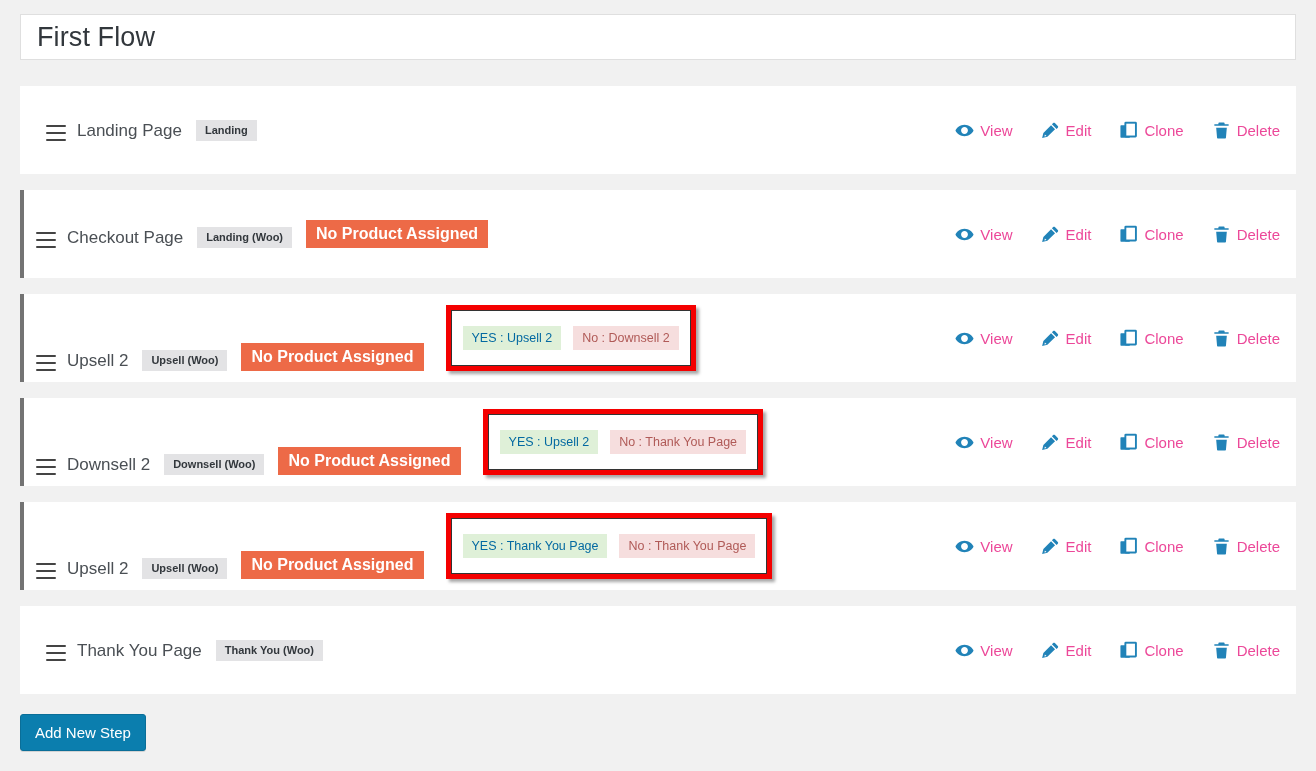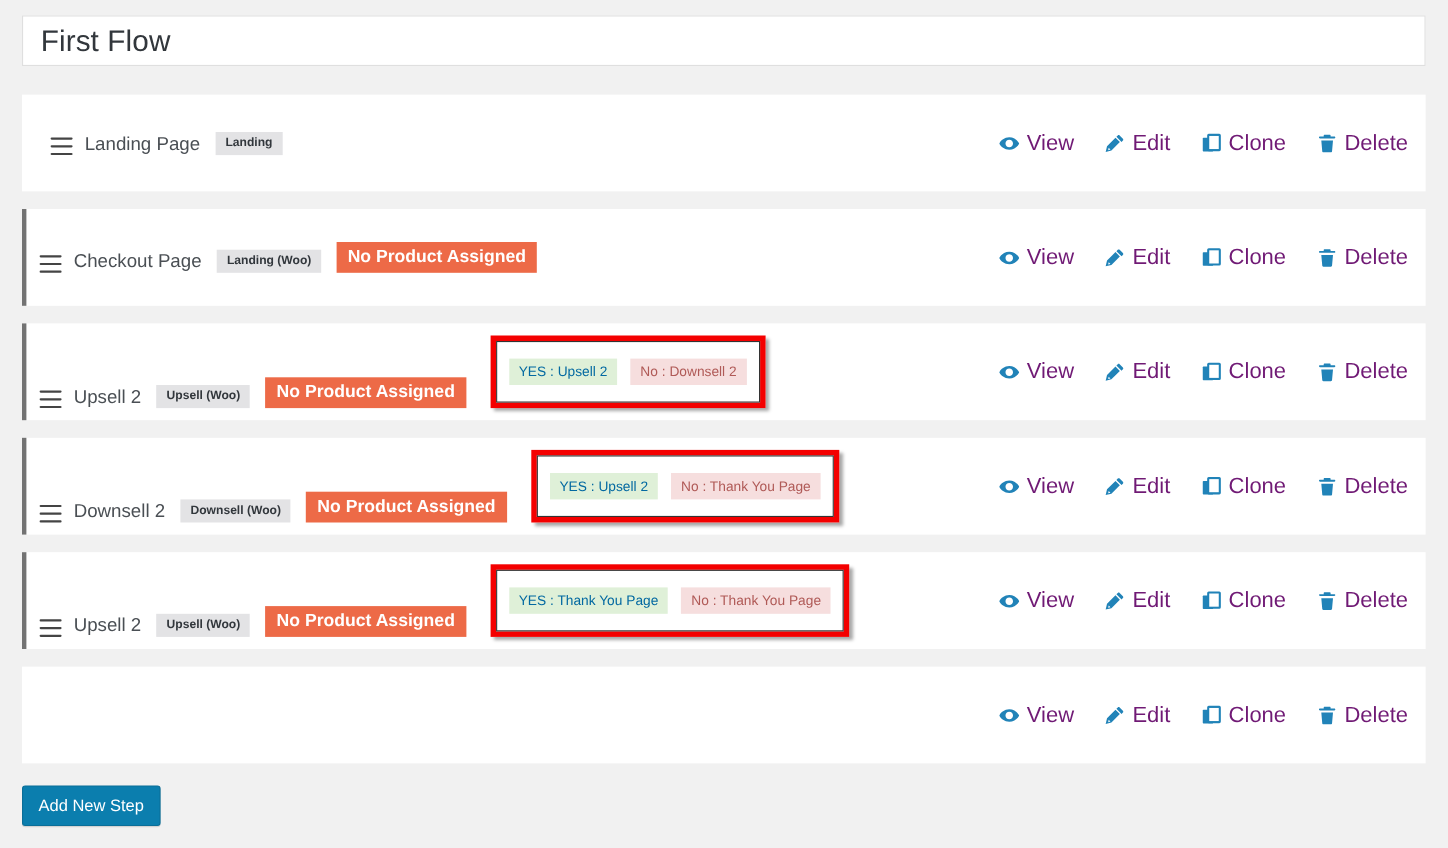--- a/index.html
+++ b/index.html
@@ -166,22 +166,22 @@
   
   .step-actions {
     display: flex;
     align-items: center;
     flex: 0 0 auto;
     margin-left: auto;
   }
   .action {
     display: inline-flex;
     align-items: center;
-    color: #701a75;
-    font-size: 20px;
+    color: #ec4899;
+    font-size: 15px;
     text-decoration: none;
     margin-left: 28px;
     white-space: nowrap;
     cursor: pointer;
   }
   .action:first-child { margin-left: 0; }
   .action .ico {
     display: inline-flex;
     align-items: center;
     justify-content: center;
@@ -482,20 +482,29 @@
               <svg class="svg-trash" width="19" height="19" viewBox="0 0 20 20" fill="#2183b8" xmlns="http://www.w3.org/2000/svg">
     <path d="M7.6 1.6h4.8c0.5 0 0.9 0.4 0.9 0.9v0.8h3.6c0.5 0 0.9 0.4 0.9 0.9s-0.4 0.9-0.9 0.9H3.1c-0.5 0-0.9-0.4-0.9-0.9s0.4-0.9 0.9-0.9h3.6V2.5c0-0.5 0.4-0.9 0.9-0.9z"></path>
     <path d="M4.4 7.2h11.2l-0.9 10.1c0 0.6-0.5 1.1-1.1 1.1H6.4c-0.6 0-1.1-0.5-1.1-1.1L4.4 7.2z"></path>
   </svg>
             </span>
             <span>Delete</span>
           </a>
         </div>
       </div>
       <div class="step-row">
+        <div class="step-left">
+          <span class="drag-handle">
+            <span></span>
+            <span></span>
+            <span></span>
+          </span>
+          <span class="step-name">Thank You Page</span>
+          <span class="pill-type">Thank You (Woo)</span>
+        </div>
         <div class="step-actions">
           <a class="action">
             <span class="ico">
               <svg class="svg-eye" width="19" height="19" viewBox="0 0 20 20" fill="#2183b8" xmlns="http://www.w3.org/2000/svg">
     <path d="M10 4C5.5 4 1.9 7.1 0.7 9.6c-0.2 0.3-0.2 0.6 0 0.9C1.9 12.9 5.5 16 10 16s8.1-3.1 9.3-5.5c0.2-0.3 0.2-0.6 0-0.9C18.1 7.1 14.5 4 10 4z M10 13.6c-2 0-3.6-1.6-3.6-3.6S8 6.4 10 6.4 13.6 8 13.6 10 12 13.6 10 13.6z"></path>
     <circle cx="10" cy="10" r="2.1" fill="#ffffff"></circle>
   </svg>
             </span>
             <span>View</span>
           </a>

